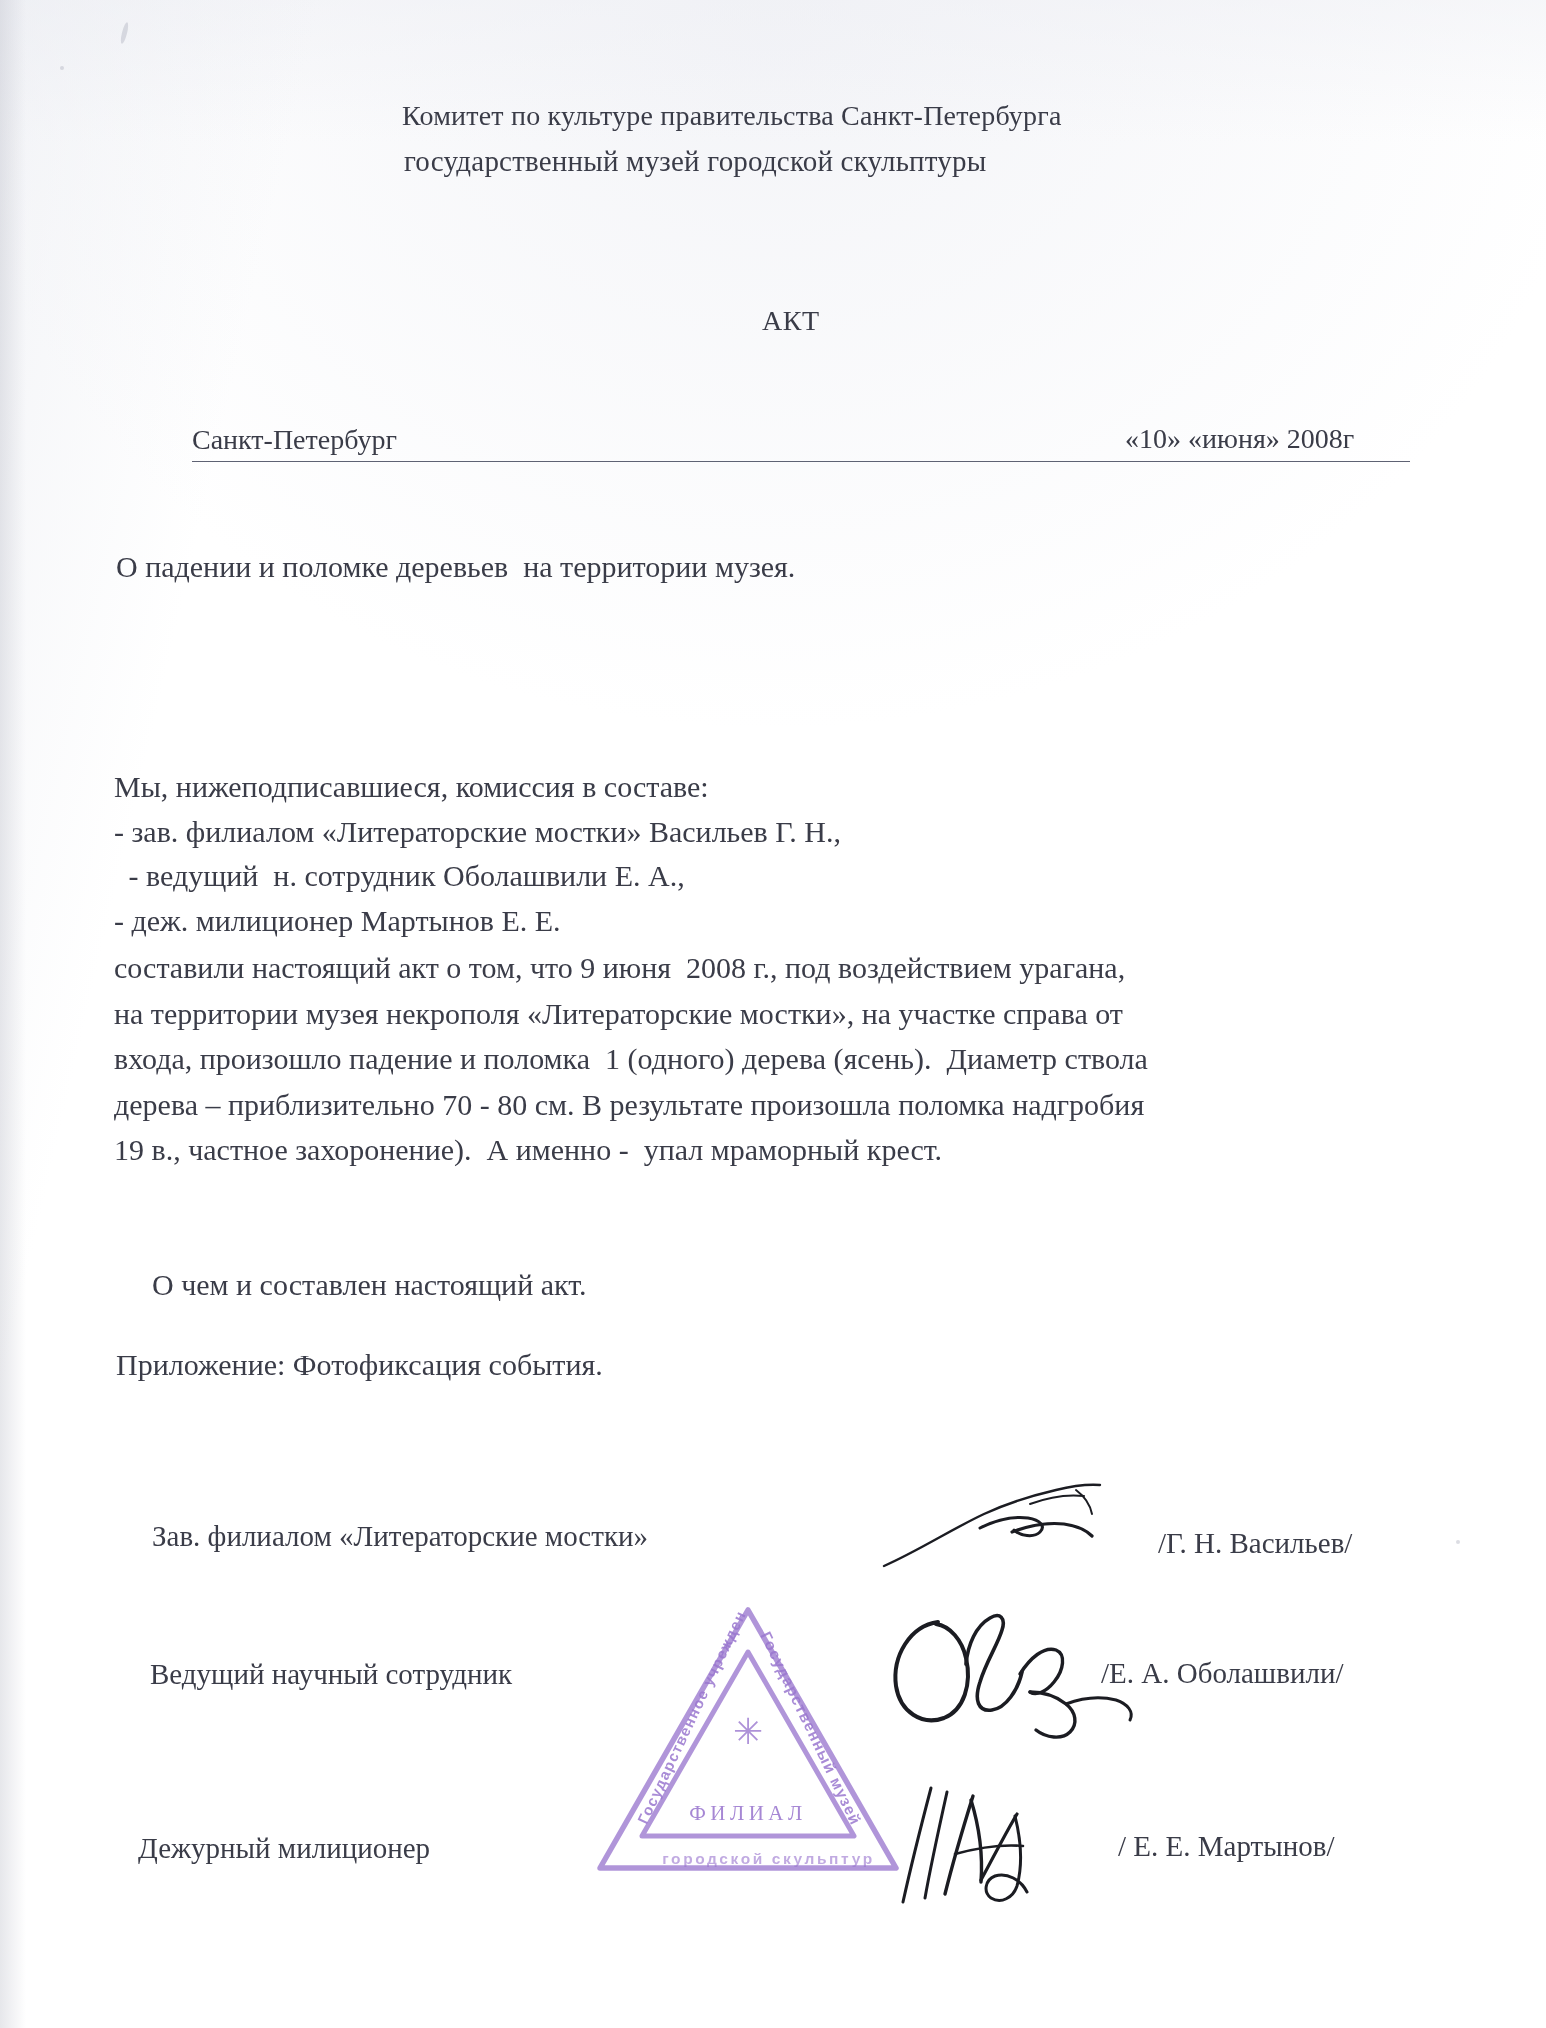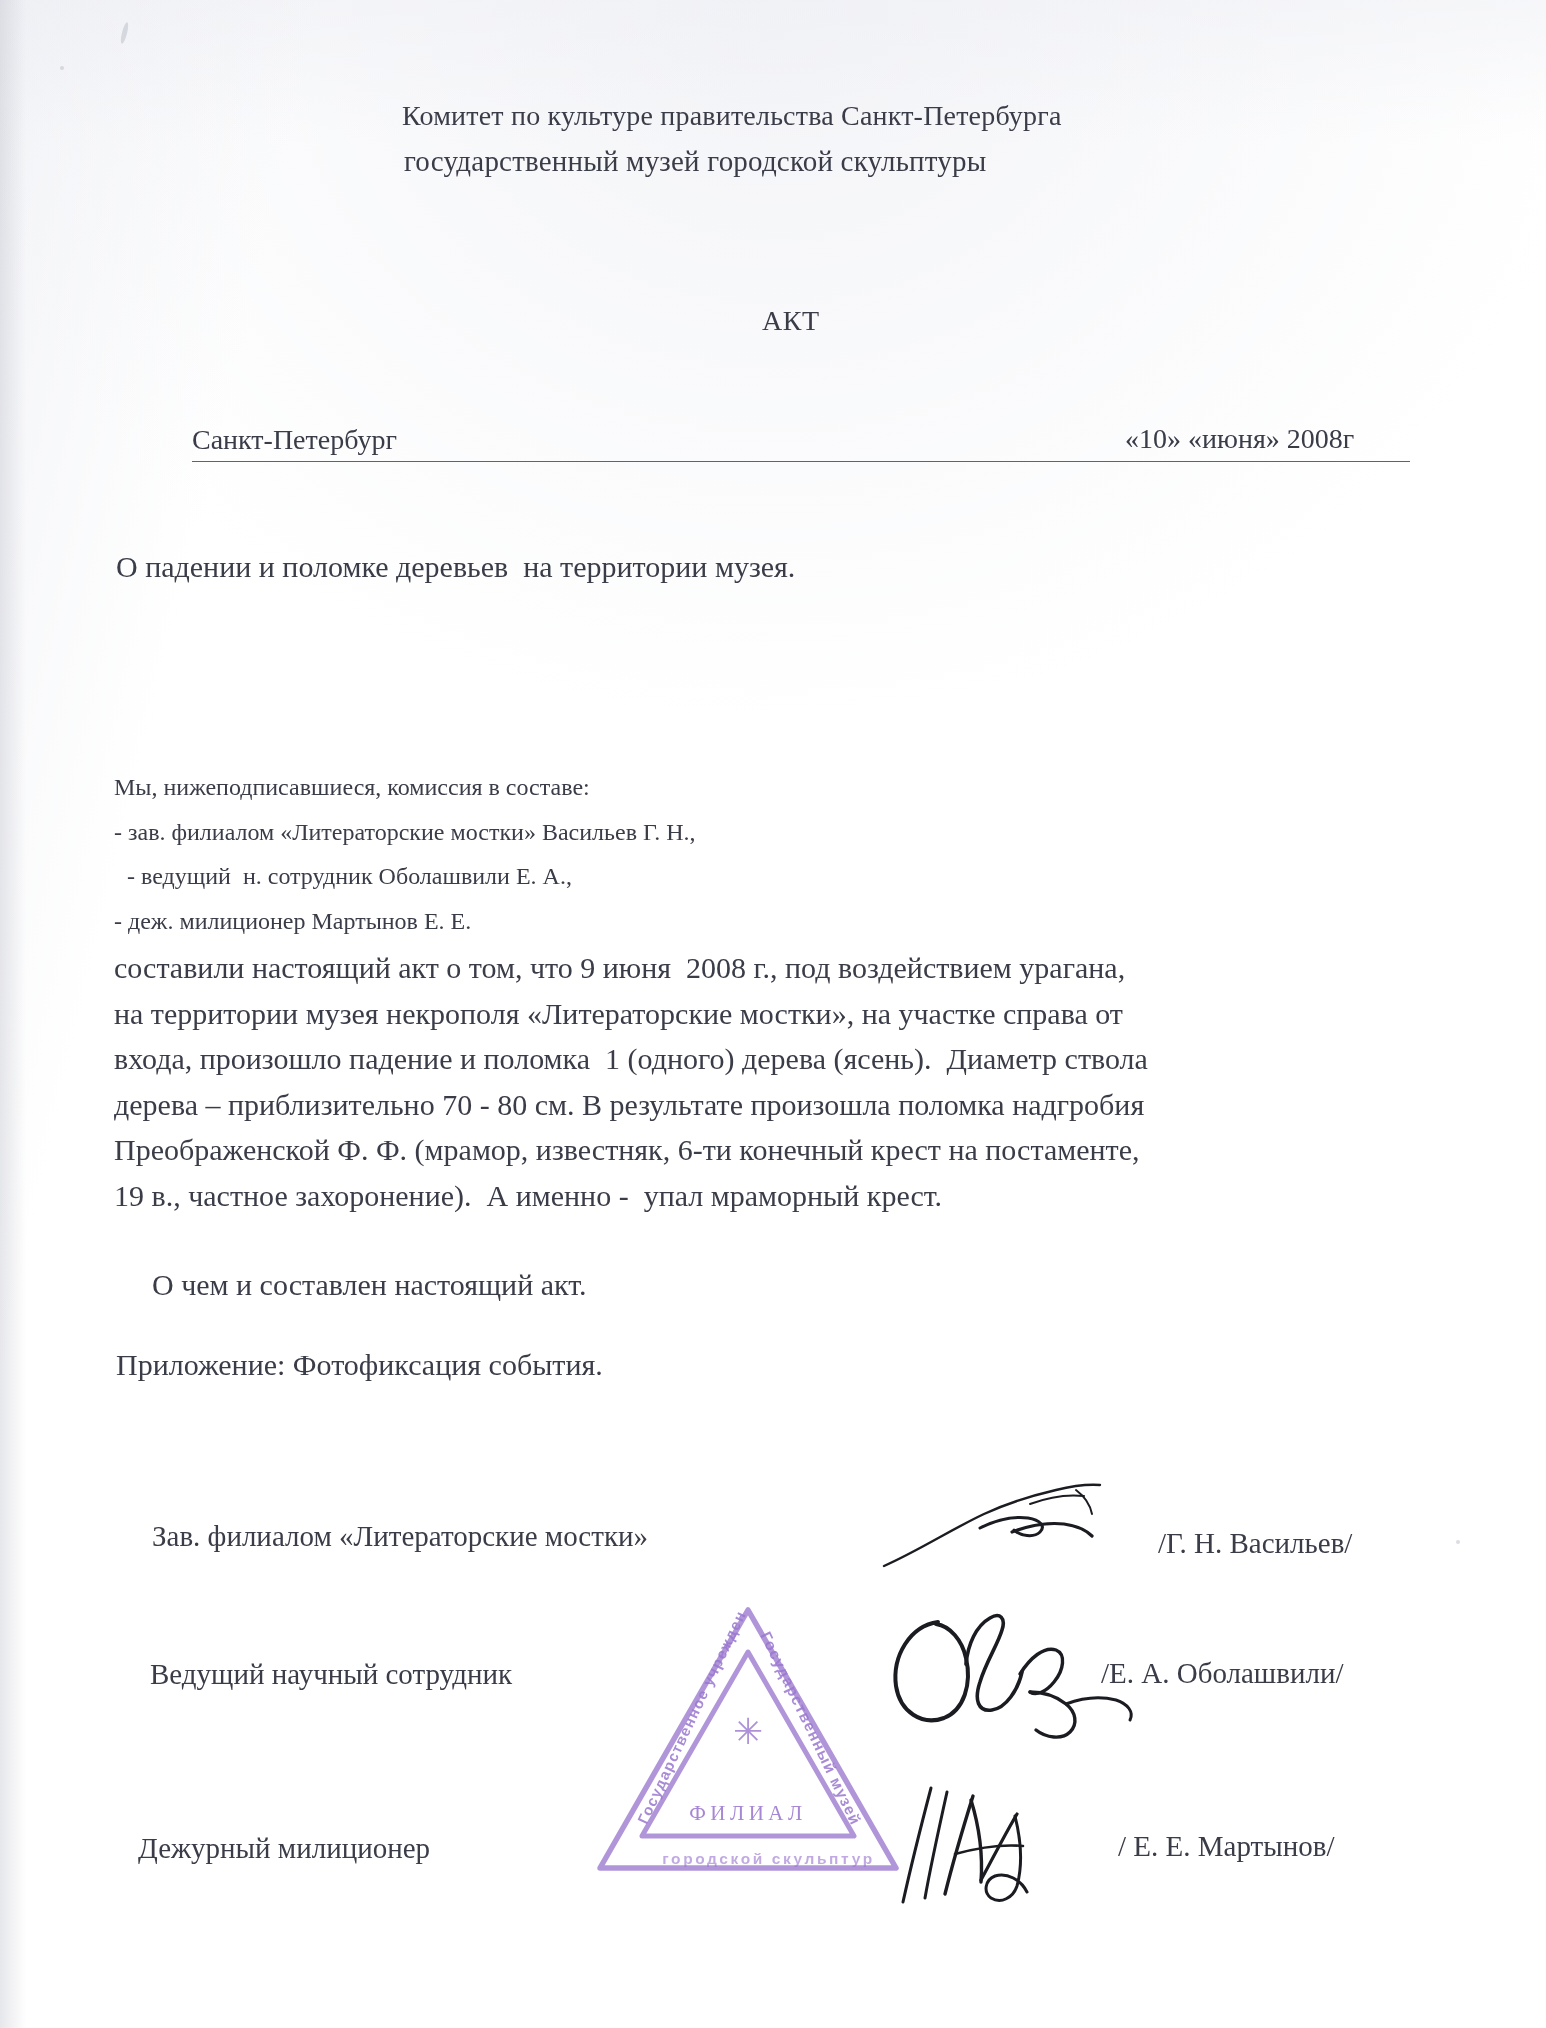--- a/index.html
+++ b/index.html
@@ -83,21 +83,21 @@
   .subject {
     left: 116px; top: 550px;
     font-size: 30px;
   }
 
   
   .comm {
     position: absolute;
     left: 114px; top: 765px;
     width: 1330px;
-    font-size: 24px;
+    font-size: 30px;
     line-height: 44.5px;
   }
   .comm .ln { white-space: pre; display: block; }
   .comm .ln.indent1 { padding-left: 7px; }
 
   
   .body {
     position: absolute;
     left: 114px; top: 945px;
     width: 1340px;
@@ -180,21 +180,20 @@
     <span class="ln">- зав. филиалом «Литераторские мостки» Васильев Г. Н.,</span>
     <span class="ln indent1"> - ведущий  н. сотрудник Оболашвили Е. А.,</span>
     <span class="ln">- деж. милиционер Мартынов Е. Е.</span>
   </div>
 
   <div class="body">
     <span class="ln">составили настоящий акт о том, что 9 июня  2008 г., под воздействием урагана,</span>
     <span class="ln">на территории музея некрополя «Литераторские мостки», на участке справа от</span>
     <span class="ln">входа, произошло падение и поломка  1 (одного) дерева (ясень).  Диаметр ствола</span>
     <span class="ln">дерева – приблизительно 70 - 80 см. В результате произошла поломка надгробия</span>
-    <span class="ln">Преображенской Ф. Ф. (мрамор, известняк, 6-ти конечный крест на постаменте,</span>
     <span class="ln">19 в., частное захоронение).  А именно -  упал мраморный крест.</span>
   </div>
 
   <div class="line closing1">О чем и составлен настоящий акт.</div>
   <div class="line closing2">Приложение: Фотофиксация события.</div>
 
   <div class="line sig-role sig1-role">Зав. филиалом «Литераторские мостки»</div>
   <div class="line sig-name sig1-name">/Г. Н. Васильев/</div>
 
   <div class="line sig-role sig2-role">Ведущий научный сотрудник</div>

